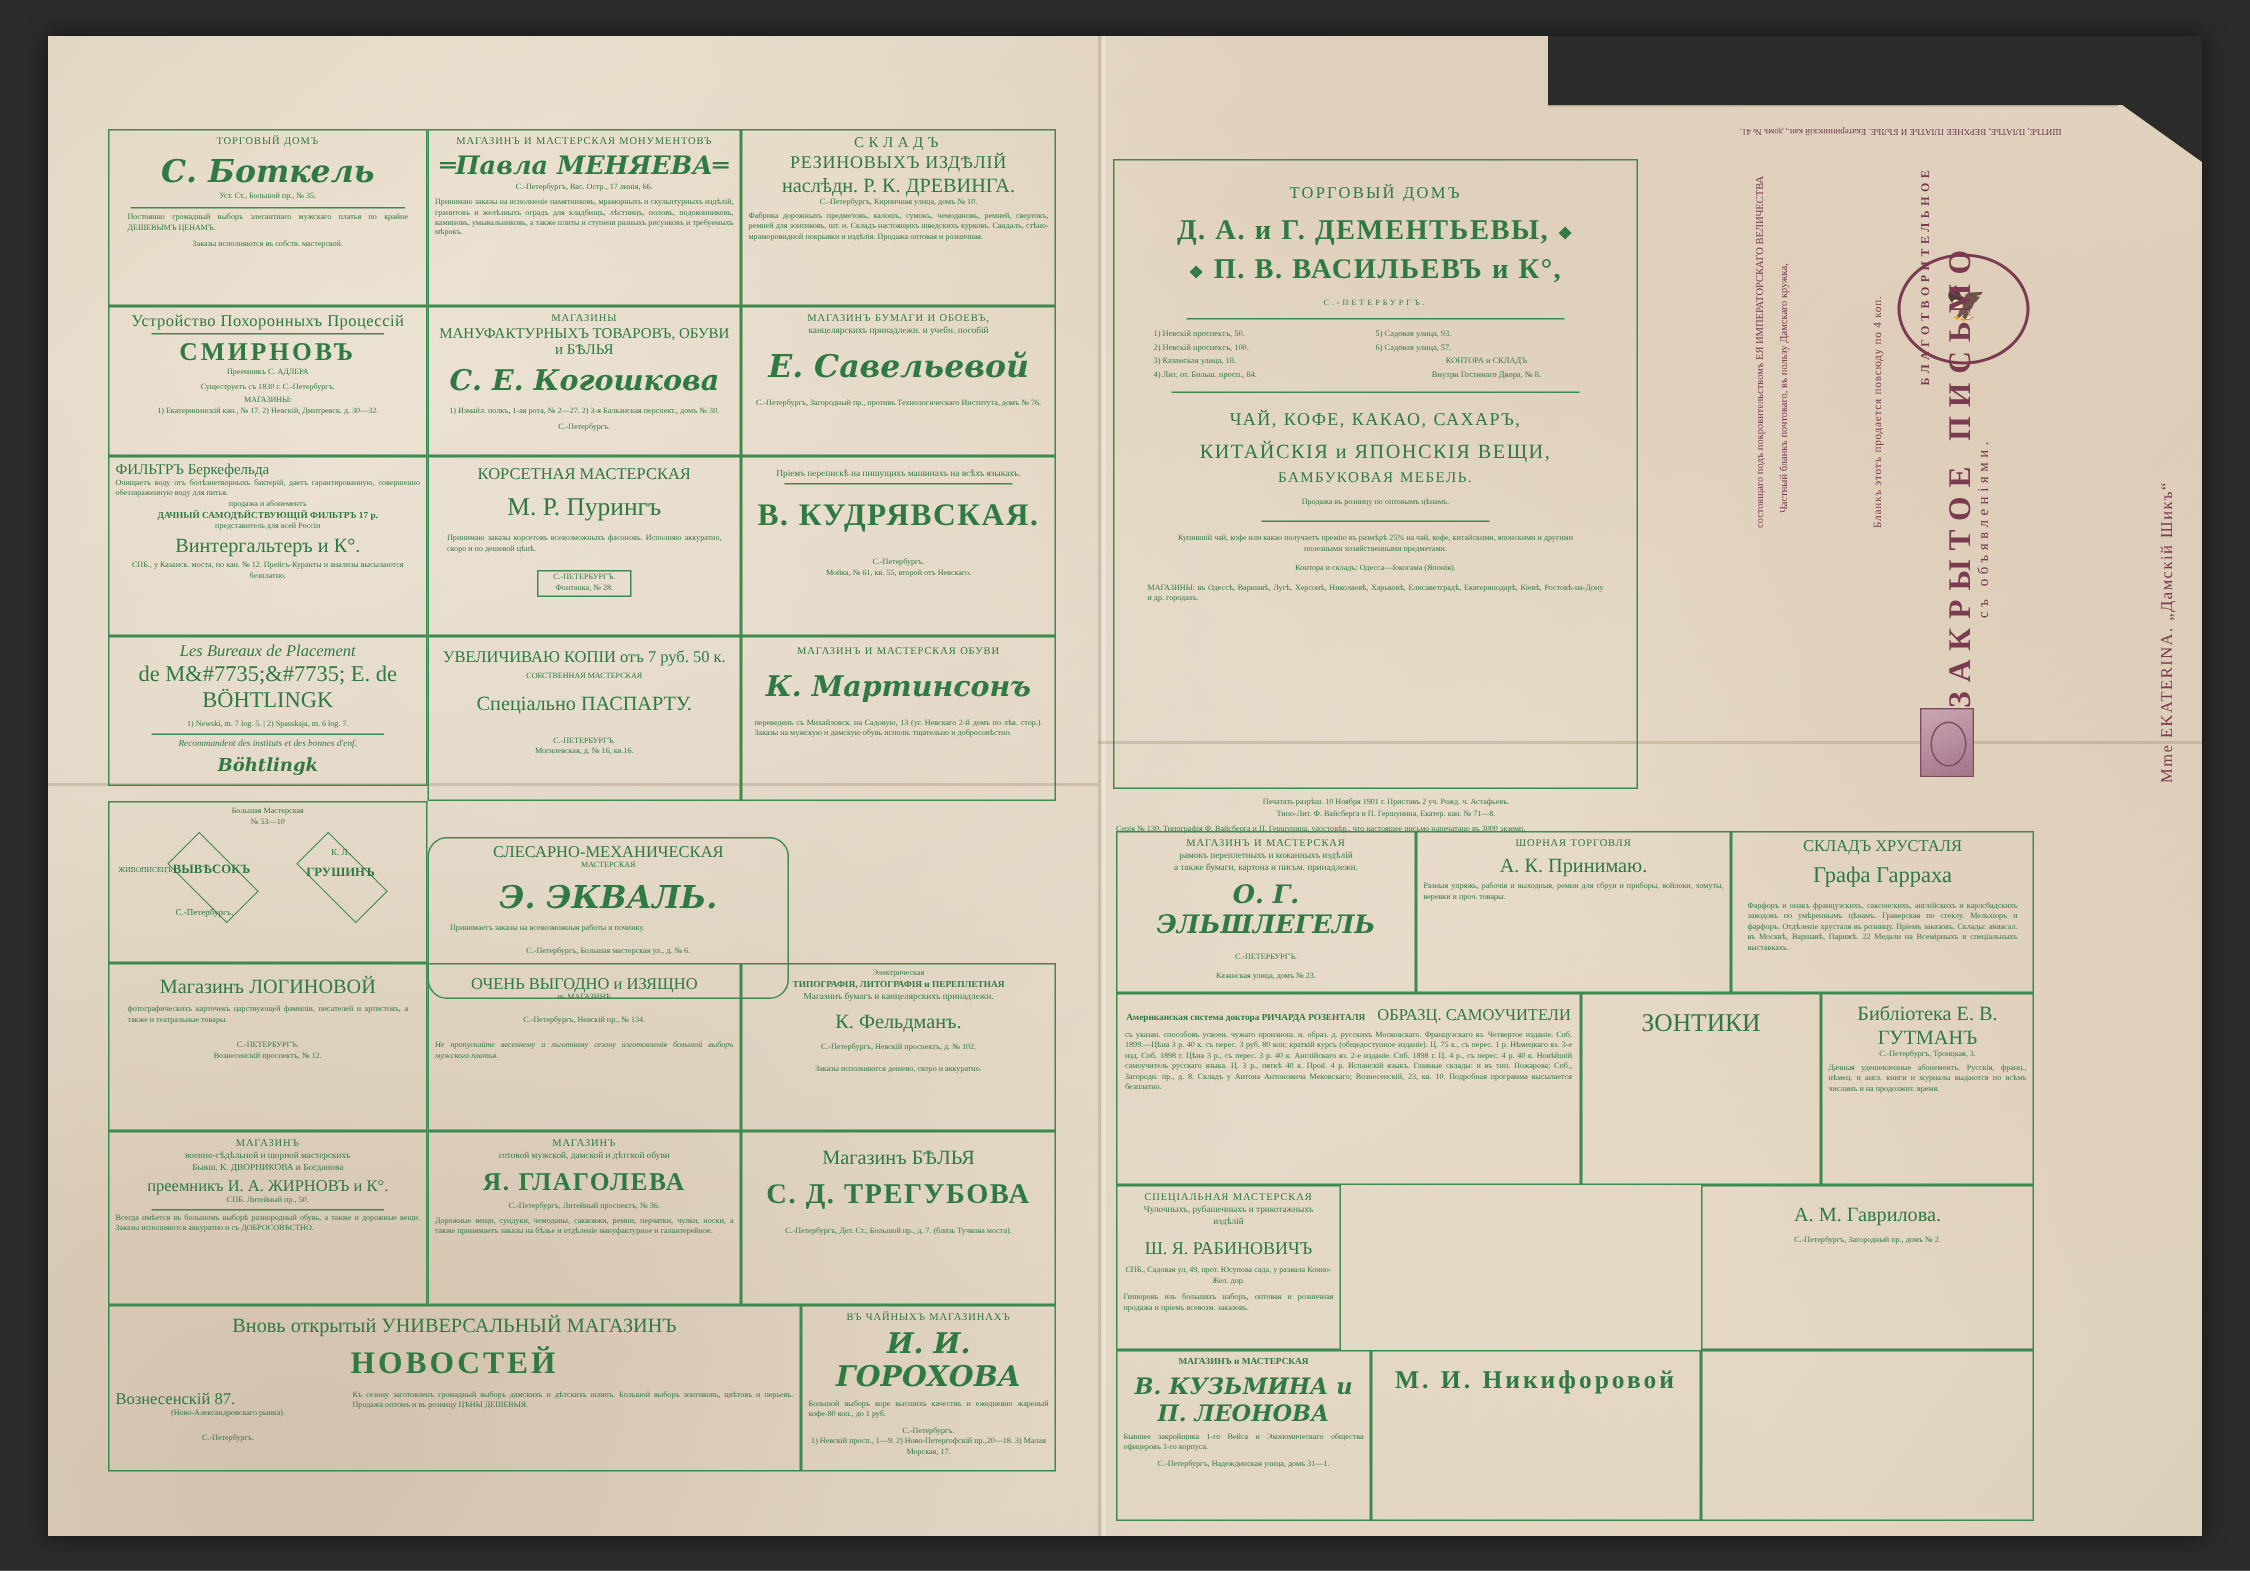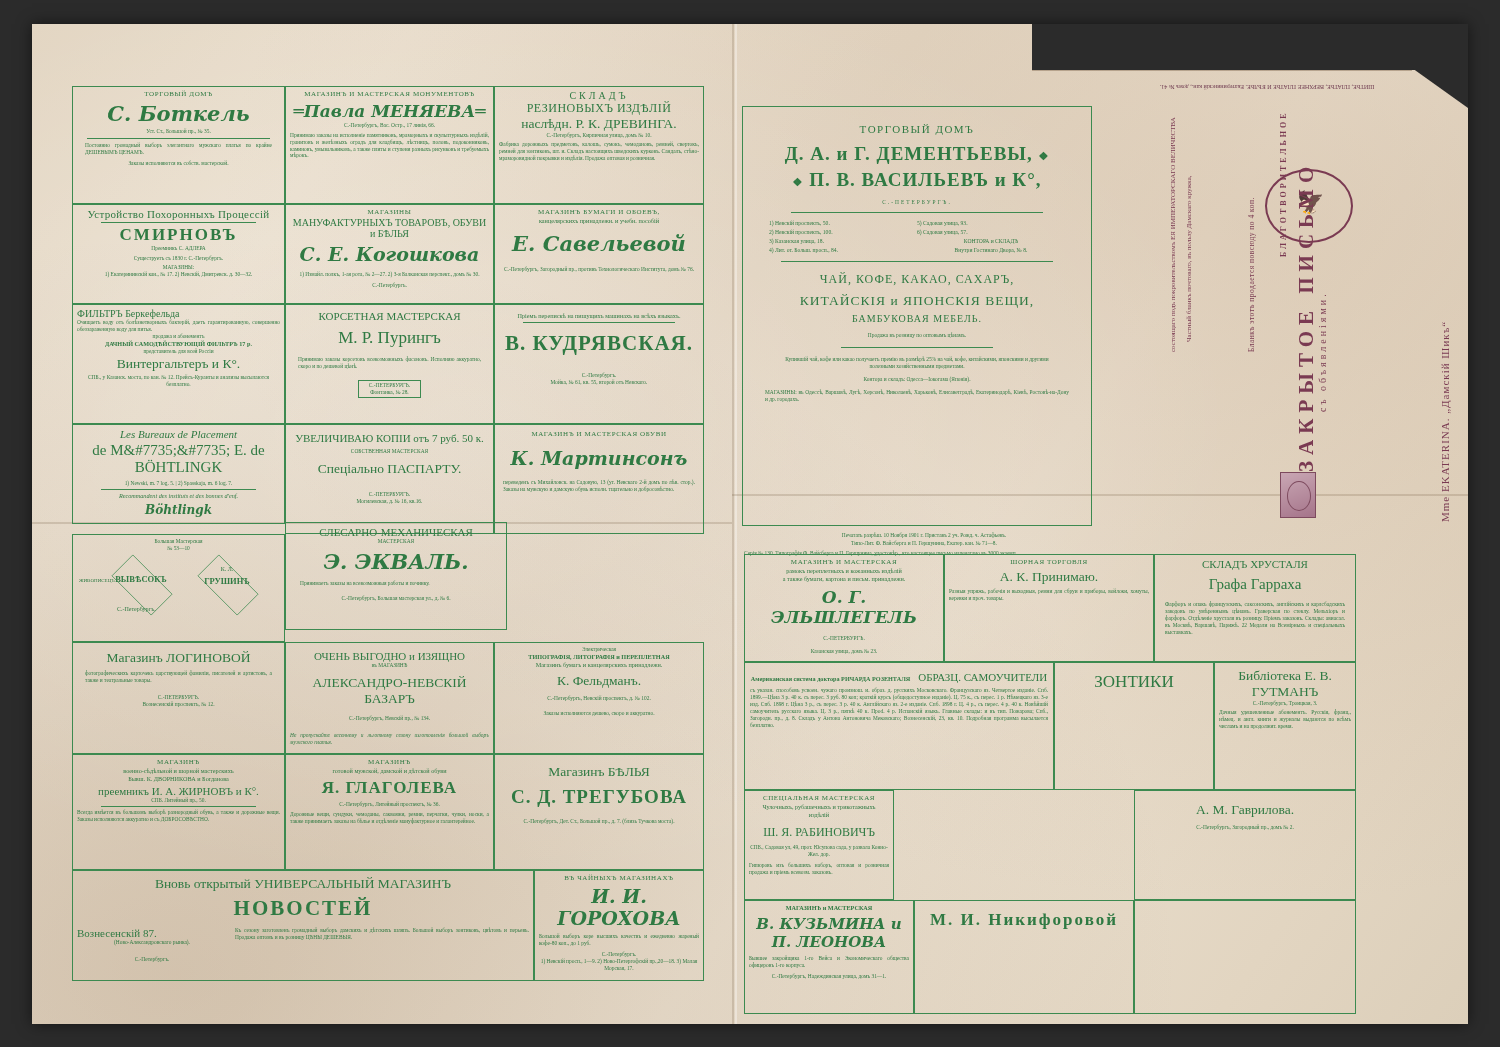--- a/index.html
+++ b/index.html
@@ -172,32 +172,31 @@
     </div>
 
     <div class="box" style="left:213px;top:338px;width:209px;height:110px;">
       <div class="n11" style="margin-top:4px">УВЕЛИЧИВАЮ КОПІИ отъ 7 руб. 50 к.</div>
       <div class="smc" style="margin-top:4px">СОБСТВЕННАЯ МАСТЕРСКАЯ</div>
       <div class="n13" style="margin-top:6px">Спецiально ПАСПАРТУ.</div>
       <div class="smc" style="margin-top:14px">С.-ПЕТЕРБУРГЪ.</div>
       <div class="smc">Могилевская, д. № 16, кв.16.</div>
     </div>
 
-    <div class="box" style="left:213px;top:436px;width:222px;height:108px;">
+    <div class="box" style="left:213px;top:472px;width:241px;height:108px;border-radius:13px;">
       <div class="n11">СЛЕСАРНО-МЕХАНИЧЕСКАЯ</div>
       <div class="smc">МАСТЕРСКАЯ</div>
       <div class="script n20" style="margin-top:4px">Э. ЭКВАЛЬ.</div>
       <div class="sm" style="padding:0 10px;margin-top:6px">Принимаетъ заказы на всевозможныя работы и починку.</div>
       <div class="smc" style="margin-top:8px">С.-Петербургъ, Большая мастерская ул., д. № 6.</div>
     </div>
 
     <div class="box" style="left:213px;top:556px;width:209px;height:112px;">
       <div class="n11" style="margin-top:4px">ОЧЕНЬ ВЫГОДНО и ИЗЯЩНО</div>
       <div class="smc">въ МАГАЗИНѢ</div>
-      <div class="n13" style="margin-top:6px">АЛЕКСАНДРО-НЕВСКІЙ БАЗАРЪ</div>
       <div class="smc" style="margin-top:8px">С.-Петербургъ, Невскiй пр., № 134.</div>
       <div class="sm" style="margin-top:10px;font-style:italic">Не пропускайте весеннему и льготному сезону изготовленiя большой выборъ мужского платья.</div>
     </div>
 
     <div class="box" style="left:213px;top:668px;width:209px;height:116px;">
       <div class="ttl">МАГАЗИНЪ</div>
       <div class="sm6">готовой мужской, дамской и дѣтской обуви</div>
       <div class="big n16" style="margin-top:3px;letter-spacing:1px">Я. ГЛАГОЛЕВА</div>
       <div class="smc" style="margin-top:3px">С.-Петербургъ, Литейный проспектъ, № 36.</div>
       <div class="sm" style="margin-top:3px">Дорожные вещи, сундуки, чемоданы, саквояжи, ремни, перчатки, чулки, носки, а также принимаетъ заказы на бѣлье и отдѣленiе мануфактурное и галантерейное.</div>

